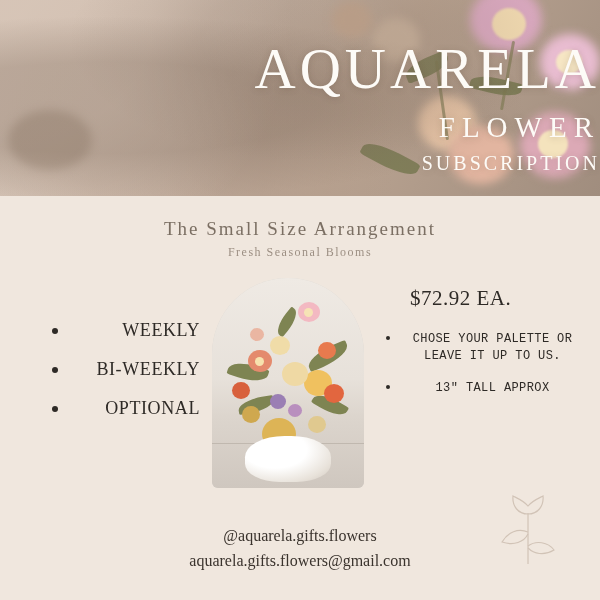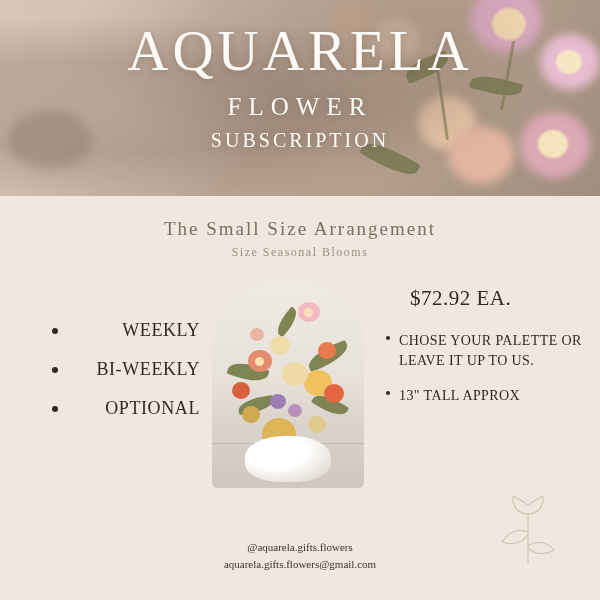--- a/index.html
+++ b/index.html
@@ -65,38 +65,38 @@
       radial-gradient(ellipse at 18% 55%, rgba(120,100,85,0.30) 0 30%, rgba(0,0,0,0) 60%),
       radial-gradient(ellipse at 52% 20%, rgba(120,100,85,0.18) 0 25%, rgba(0,0,0,0) 55%);
     pointer-events: none;
   }
 
   .hero-text {
     position: absolute;
     inset: 0;
     display: flex;
     flex-direction: column;
-    align-items: center;
+    align-items: flex-end;
     justify-content: flex-start;
-    padding-top: 22px;
+    padding-top: 40px;
     box-sizing: border-box;
     color: #fdfbf7;
     text-shadow: 0 1px 6px rgba(90,70,55,0.25);
   }
   .brand {
     font-family: "Liberation Serif", serif;
     font-size: 57px;
     line-height: 1;
     letter-spacing: 4px;
     font-weight: 400;
     margin: 0;
   }
   .sub1 {
     font-family: "Liberation Serif", serif;
-    font-size: 25px;
+    font-size: 29px;
     letter-spacing: 7px;
     margin-top: 14px;
   }
   .sub2 {
     font-family: "Liberation Serif", serif;
     font-size: 20px;
     letter-spacing: 3px;
     margin-top: 8px;
   }
 
@@ -225,47 +225,48 @@
     padding-left: 34px;
     margin-bottom: 20px;
   }
   .bullets {
     list-style: none;
     margin: 0;
     padding: 0 0 0 10px;
   }
   .bullets li {
     position: relative;
-    font-family: Liberation Serif, serif;
-    font-size: 14px;
+    font-family: Liberation Mono, monospace;
+    font-size: 12px;
     line-height: 1.45;
     letter-spacing: 0.4px;
     color: #2e2a26;
     margin-bottom: 14px;
     padding-left: 13px;
+    text-align: center;
   }
   .bullets li::before {
     content: "";
     position: absolute;
     left: 0;
     top: 5px;
     width: 4px;
     height: 4px;
     border-radius: 50%;
     background: #2e2a26;
   }
 
   .footer {
     position: absolute;
     left: 0;
     right: 0;
     bottom: 26px;
     text-align: center;
     font-family: "Liberation Serif", serif;
-    font-size: 11px;
+    font-size: 16px;
     color: #3a332d;
     line-height: 1.6;
   }
 
   .tulip-mark {
     position: absolute;
     right: 36px;
     bottom: 34px;
     width: 72px;
     height: 86px;
@@ -302,21 +303,21 @@
     <div class="hero-text">
       <div class="brand">AQUARELA</div>
       <div class="sub1">FLOWER</div>
       <div class="sub2">SUBSCRIPTION</div>
     </div>
   </div>
 
   <div class="body-area">
 
     <div class="headline">The  Small Size Arrangement</div>
-    <div class="subheadline">Size Seasonal Blooms</div>
+    <div class="subheadline">Fresh Seasonal Blooms</div>
 
     <div class="columns">
 
       <div class="col-left">
         <ul class="freq-list">
           <li>WEEKLY</li>
           <li>BI-WEEKLY</li>
           <li>OPTIONAL</li>
         </ul>
       </div>

